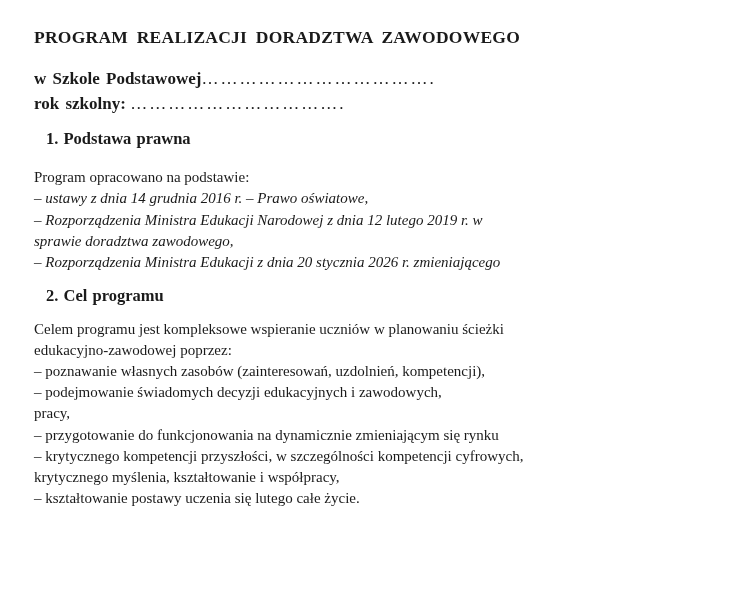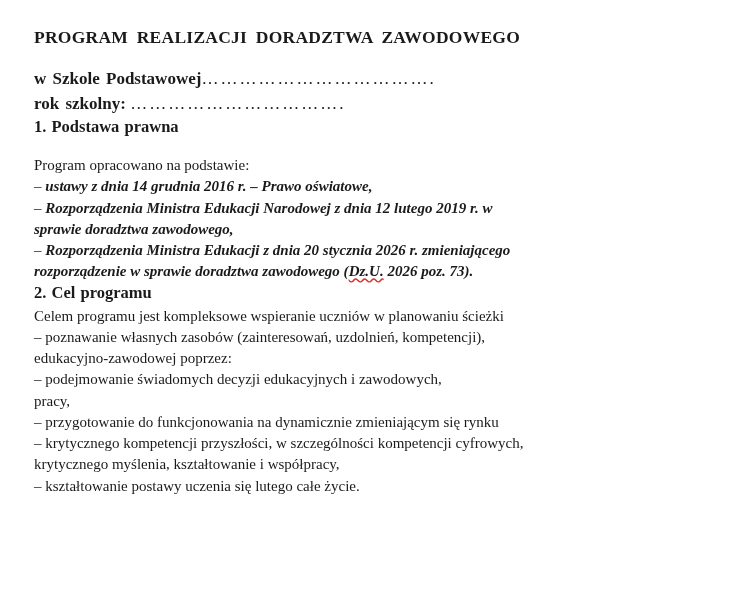--- a/index.html
+++ b/index.html
@@ -49,36 +49,36 @@
     font-weight: normal;
     letter-spacing: 2.0px;
     font-size: 17px;
   }
   .leader.short { letter-spacing: 2.0px; }
 
   h2.section-heading {
     font-size: 16.5px;
     font-weight: bold;
     line-height: 1.3;
-    margin: 0;
+    margin: 12px;
     word-spacing: 1px;
   }
   .sec1-heading { margin-top: 23px; }
   .sec2-heading { margin-top: 24px; }
 
   .body-block {
     margin-top: 18px;
     font-size: 15px;
     line-height: 1.415;
   }
   .body-block.tight { margin-top: 2px; }
 
   .line { white-space: nowrap; }
 
-  .ital { font-style: italic; font-weight: bold; }
+  .ital { font-style: italic; }
 
   .misspelled {
     text-decoration: underline wavy #d6312b;
     text-decoration-skip-ink: none;
     text-underline-offset: 1px;
   }
 </style>
 </head>
 <body>
 
@@ -111,35 +111,32 @@
       <span class="ital">Rozporządzenia Ministra Edukacji Narodowej z dnia 12 lutego 2019 r. w</span>
     </div>
     <div class="line">
       <span class="ital">sprawie doradztwa zawodowego,</span>
     </div>
 
     <div class="line">
       <span>–</span>
       <span class="ital">Rozporządzenia Ministra Edukacji z dnia 20 stycznia 2026 r. zmieniającego</span>
     </div>
-    <div class="line">
-      <span class="ital">rozporządzenie w sprawie doradztwa zawodowego (</span><span class="ital misspelled">Dz.U.</span><span class="ital"> 2026 poz. 73).</span>
-    </div>
   </div>
 
   <h2 class="section-heading sec2-heading">2. Cel programu</h2>
 
   <div class="body-block tight">
     <div class="line">Celem  programu jest kompleksowe wspieranie uczniów w planowaniu ścieżki</div>
+    <div class="line">edukacyjno-zawodowej poprzez:</div>
+
     <div class="line">
       <span>–</span>
       <span>poznawanie własnych zasobów (zainteresowań, uzdolnień, kompetencji),</span>
     </div>
-
-    <div class="line">edukacyjno-zawodowej poprzez:</div>
 
     <div class="line">
       <span>–</span>
       <span>podejmowanie świadomych decyzji edukacyjnych i zawodowych,</span>
     </div>
 
     <div class="line">
       <span>pracy,</span>
     </div>
     <div class="line">

